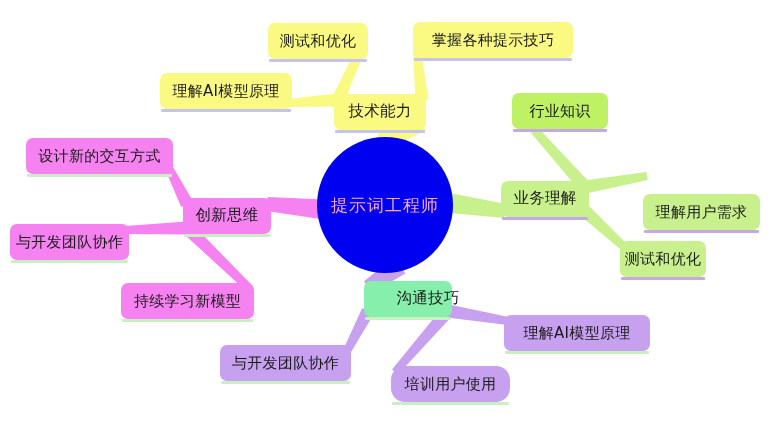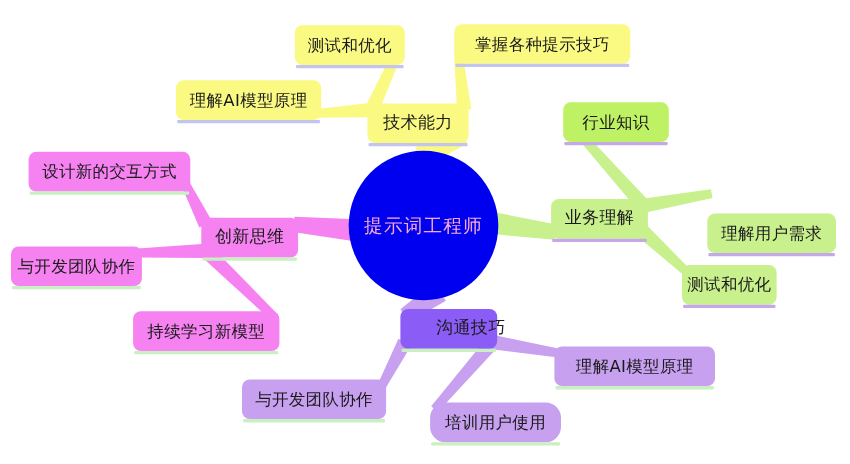--- a/index.html
+++ b/index.html
@@ -129,21 +129,21 @@
       <span>设计新的交互方式</span>
     </div>
     <div class="node leaf" style="left: 10px; top: 224px; width: 119px; height: 36px; background: rgb(245, 130, 240);">
       <span class="underline" style="background: rgb(200, 240, 192);"></span>
       <span>与开发团队协作</span>
     </div>
     <div class="node leaf" style="left: 121px; top: 283px; width: 133px; height: 36px; background: rgb(245, 130, 240);">
       <span class="underline" style="background: rgb(200, 240, 192);"></span>
       <span>持续学习新模型</span>
     </div>
-    <div class="node branch" style="left: 364px; top: 281px; width: 88px; height: 36px; background: #8b5cf6; padding-left: 40px;">
+    <div class="node branch" style="left: 364px; top: 281px; width: 88px; height: 36px; background: #86efac; padding-left: 40px;">
       <span class="underline" style="background: rgb(200, 240, 192);"></span>
       <span>沟通技巧</span>
     </div>
     <div class="node leaf" style="left: 504px; top: 315px; width: 146px; height: 36px; background: rgb(200, 160, 240);">
       <span class="underline" style="background: rgb(200, 240, 192);"></span>
       <span>理解AI模型原理</span>
     </div>
     <div class="node leaf" style="left: 220px; top: 345px; width: 131px; height: 36px; background: rgb(200, 160, 240);">
       <span class="underline" style="background: rgb(200, 240, 192);"></span>
       <span>与开发团队协作</span>

